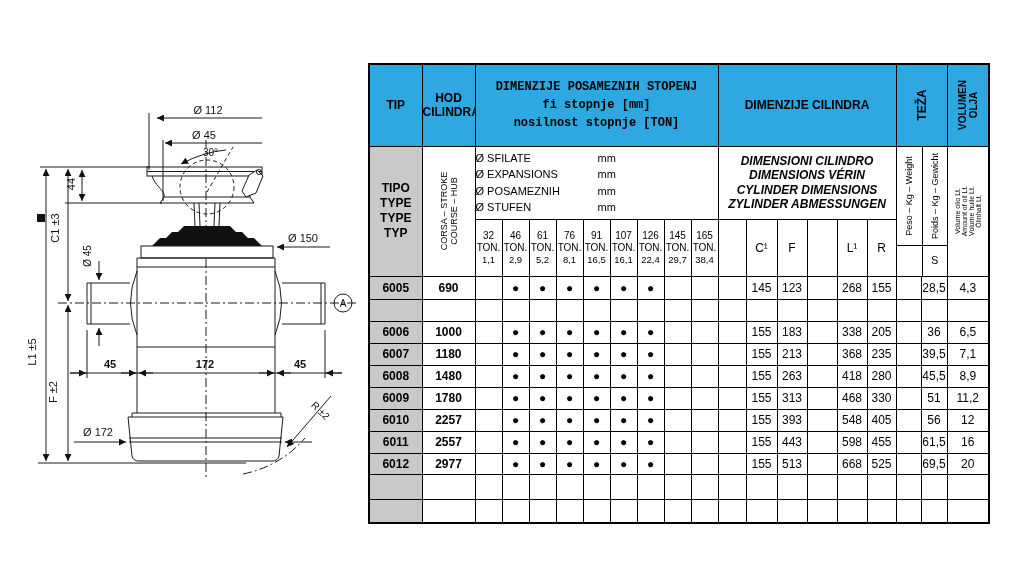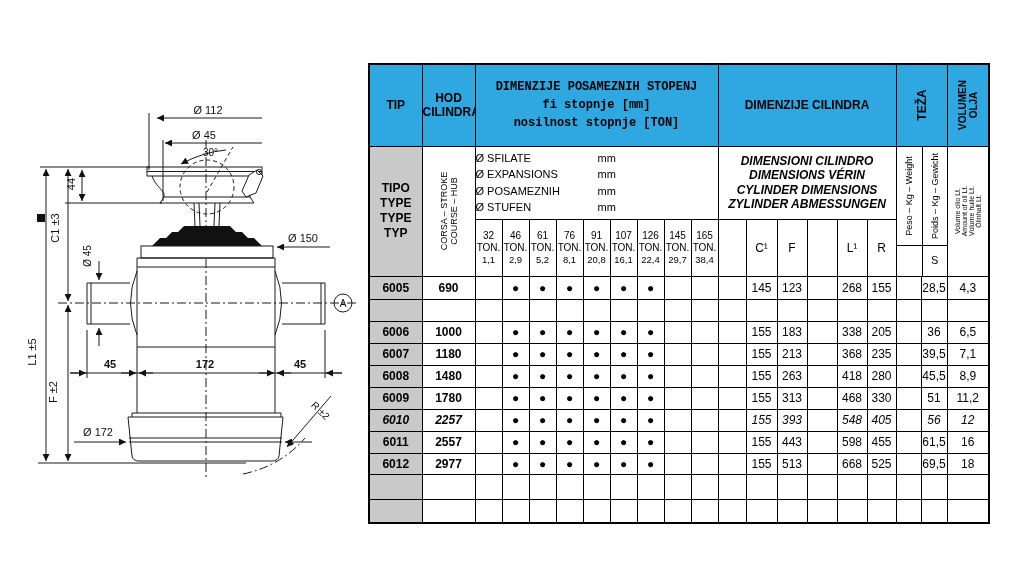--- a/index.html
+++ b/index.html
@@ -292,21 +292,21 @@
             <div class="l3">5,2</div>
           </td>
           <td class="stage-hd">
             <div class="l1">76</div>
             <div class="l2">TON.</div>
             <div class="l3">8,1</div>
           </td>
           <td class="stage-hd">
             <div class="l1">91</div>
             <div class="l2">TON.</div>
-            <div class="l3">20,8</div>
+            <div class="l3">16,5</div>
           </td>
           <td class="stage-hd">
             <div class="l1">107</div>
             <div class="l2">TON.</div>
             <div class="l3">16,1</div>
           </td>
           <td class="stage-hd">
             <div class="l1">126</div>
             <div class="l2">TON.</div>
             <div class="l3">22,4</div>
@@ -455,21 +455,21 @@
           <td class="val"></td>
           <td class="val">155</td>
           <td class="val">313</td>
           <td class="val"></td>
           <td class="val">468</td>
           <td class="val">330</td>
           <td class="val"></td>
           <td class="val">51</td>
           <td class="val">11,2</td>
         </tr>
-        <tr style="height: 22px; font-style: italic;">
+        <tr style="height: 22px;">
           <td class="gray tip-cell">6010</td>
           <td class="hod-cell">2257</td>
           <td class="bullet"></td>
           <td class="bullet">●</td>
           <td class="bullet">●</td>
           <td class="bullet">●</td>
           <td class="bullet">●</td>
           <td class="bullet">●</td>
           <td class="bullet">●</td>
           <td class="bullet"></td>
@@ -519,21 +519,21 @@
           <td class="bullet"></td>
           <td class="bullet"></td>
           <td class="val"></td>
           <td class="val">155</td>
           <td class="val">513</td>
           <td class="val"></td>
           <td class="val">668</td>
           <td class="val">525</td>
           <td class="val"></td>
           <td class="val">69,5</td>
-          <td class="val">18</td>
+          <td class="val">20</td>
         </tr>
         <tr style="height: 25px;">
           <td class="gray tip-cell"></td>
           <td class="hod-cell"></td>
           <td class="bullet"></td>
           <td class="bullet"></td>
           <td class="bullet"></td>
           <td class="bullet"></td>
           <td class="bullet"></td>
           <td class="bullet"></td>

